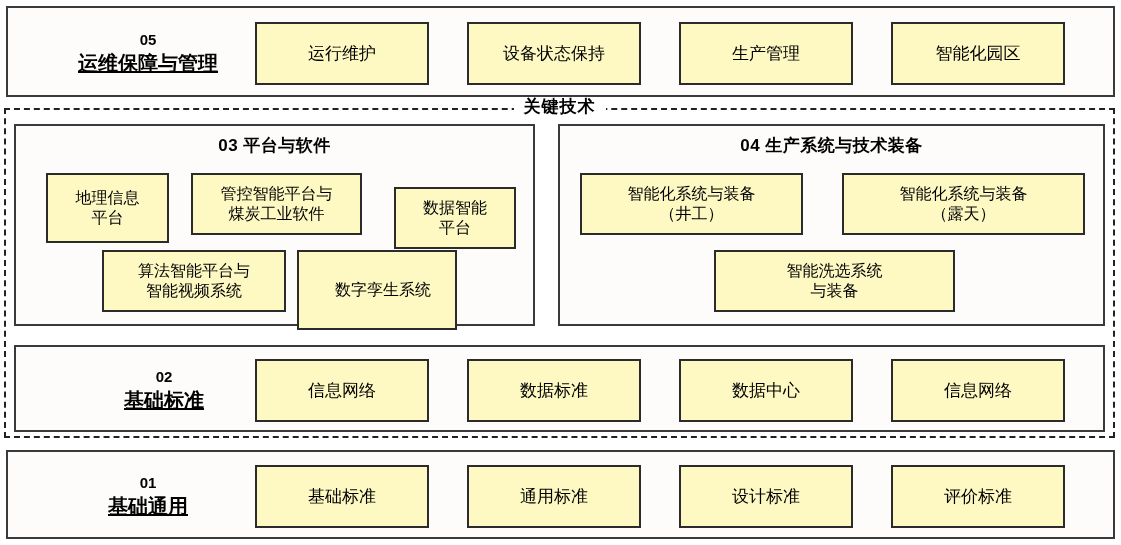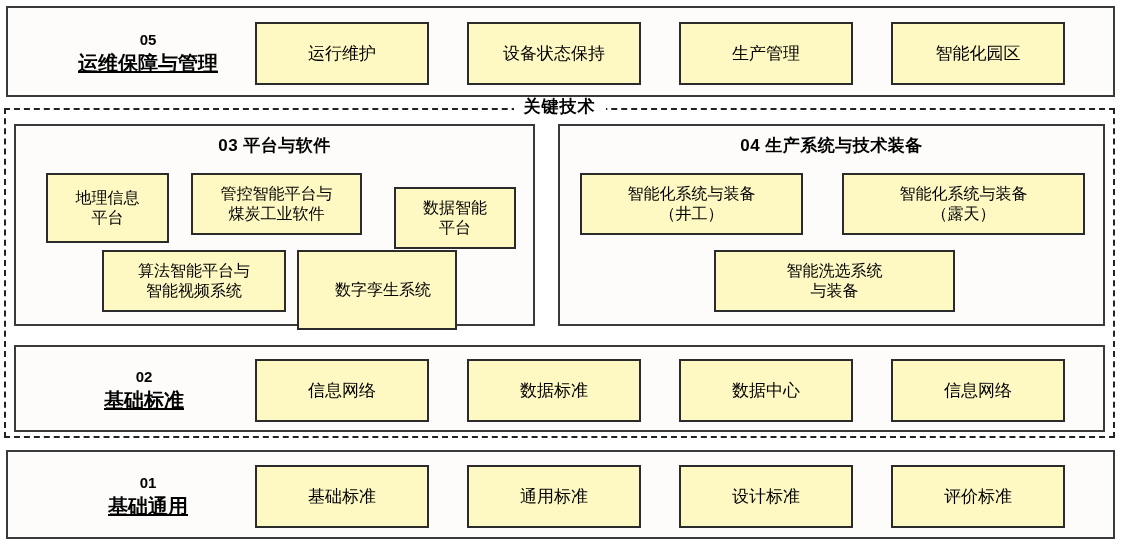--- a/index.html
+++ b/index.html
@@ -133,21 +133,21 @@
     <div class="abs item-box small" style="left:20px; top:47px; width:223px; height:62px;">智能化系统与装备
 （井工）</div>
     <div class="abs item-box small" style="left:282px; top:47px; width:243px; height:62px;">智能化系统与装备
 （露天）</div>
 
     <div class="abs item-box small" style="left:154px; top:124px; width:241px; height:62px;text-align:center;">智能洗选系统
 与装备</div>
   </div>
 
   <div class="abs row-card" style="left:14px; top:345px; width:1091px; height:87px;">
-    <div class="abs stage-label" style="left:28px; top:12px; width:200px; height:63px;">
+    <div class="abs stage-label" style="left:48px; top:12px; width:200px; height:63px;">
       <span class="stage-num">02</span>
       <span class="stage-name">基础标准</span>
     </div>
     <div class="abs item-box" style="left:239px; top:12px; width:174px; height:63px;">信息网络</div>
     <div class="abs item-box" style="left:451px; top:12px; width:174px; height:63px;">数据标准</div>
     <div class="abs item-box" style="left:663px; top:12px; width:174px; height:63px;">数据中心</div>
     <div class="abs item-box" style="left:875px; top:12px; width:174px; height:63px;">信息网络</div>
   </div>
 
   <div class="abs row-card" style="left:6px; top:450px; width:1109px; height:89px;">

